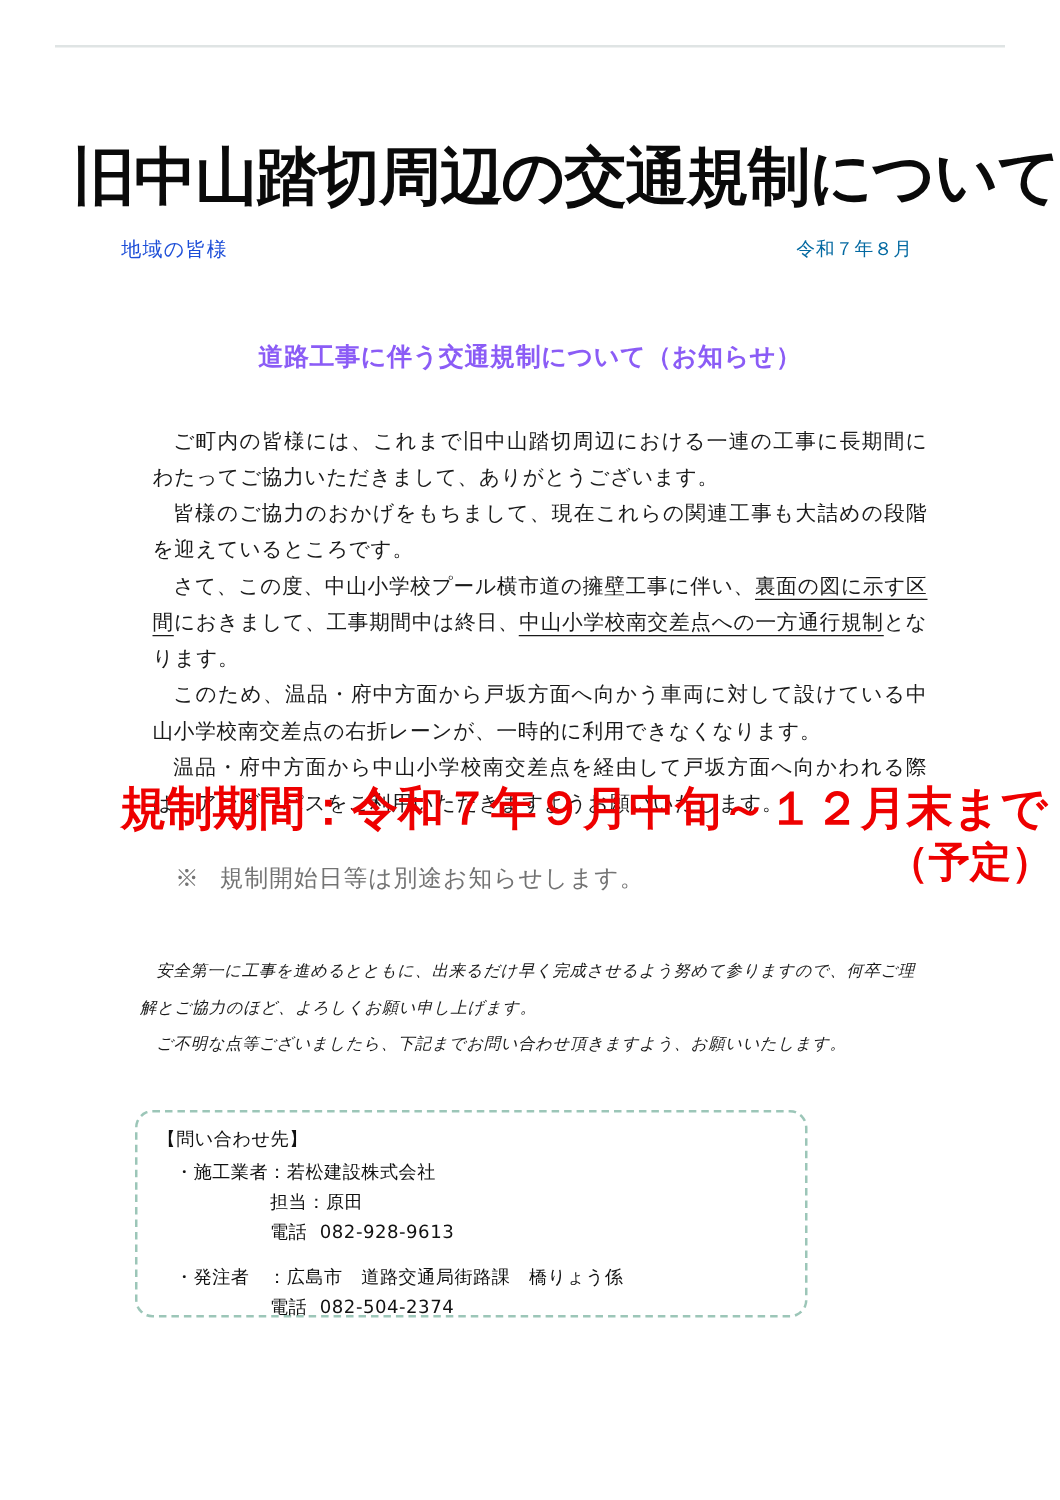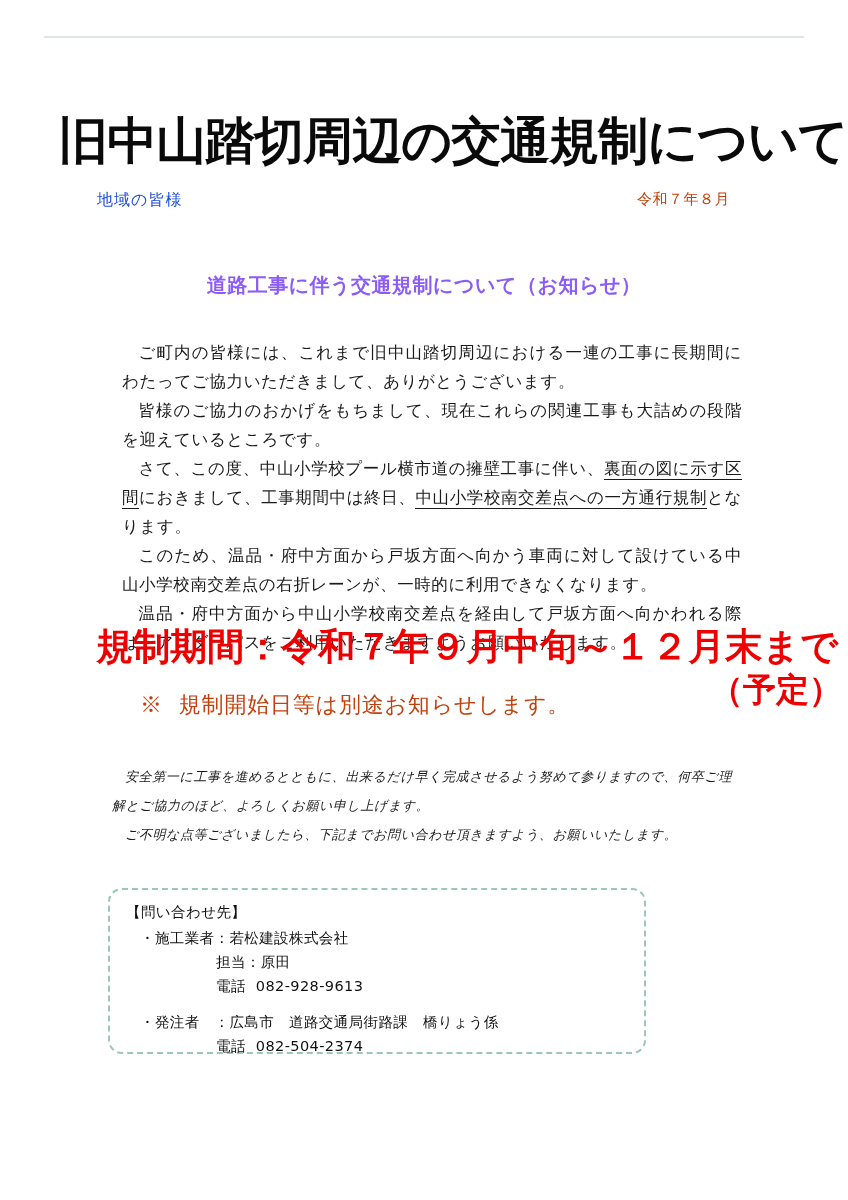--- a/index.html
+++ b/index.html
@@ -56,21 +56,21 @@
     letter-spacing: 1px;
     color: #1d4ed8;
   }
 
   .date {
     position: absolute;
     top: 190px;
     right: 118px;
     font-size: 15px;
     letter-spacing: 0.5px;
-    color: #c2410c;
+    color: #0369a1;
   }
 
   .subject {
     position: absolute;
     top: 272px;
     left: 0;
     width: 848px;
     text-align: center;
     font-family: "DejaVu Sans", "Liberation Sans", sans-serif;
     font-weight: 700;
@@ -121,23 +121,23 @@
     font-family: "DejaVu Sans", "Liberation Sans", sans-serif;
     font-weight: 700;
     font-size: 33px;
     color: #ee0000;
   }
 
   .note {
     position: absolute;
     top: 690px;
     left: 140px;
-    font-size: 22px;
+    font-size: 19px;
     letter-spacing: 0.8px;
-    color: #c2410c;
+    color: #737373;
   }
   .note .mark { margin-right: 16px; }
 
   .closing {
     position: absolute;
     top: 762px;
     left: 112px;
     width: 620px;
     font-size: 13px;
     line-height: 29px;

